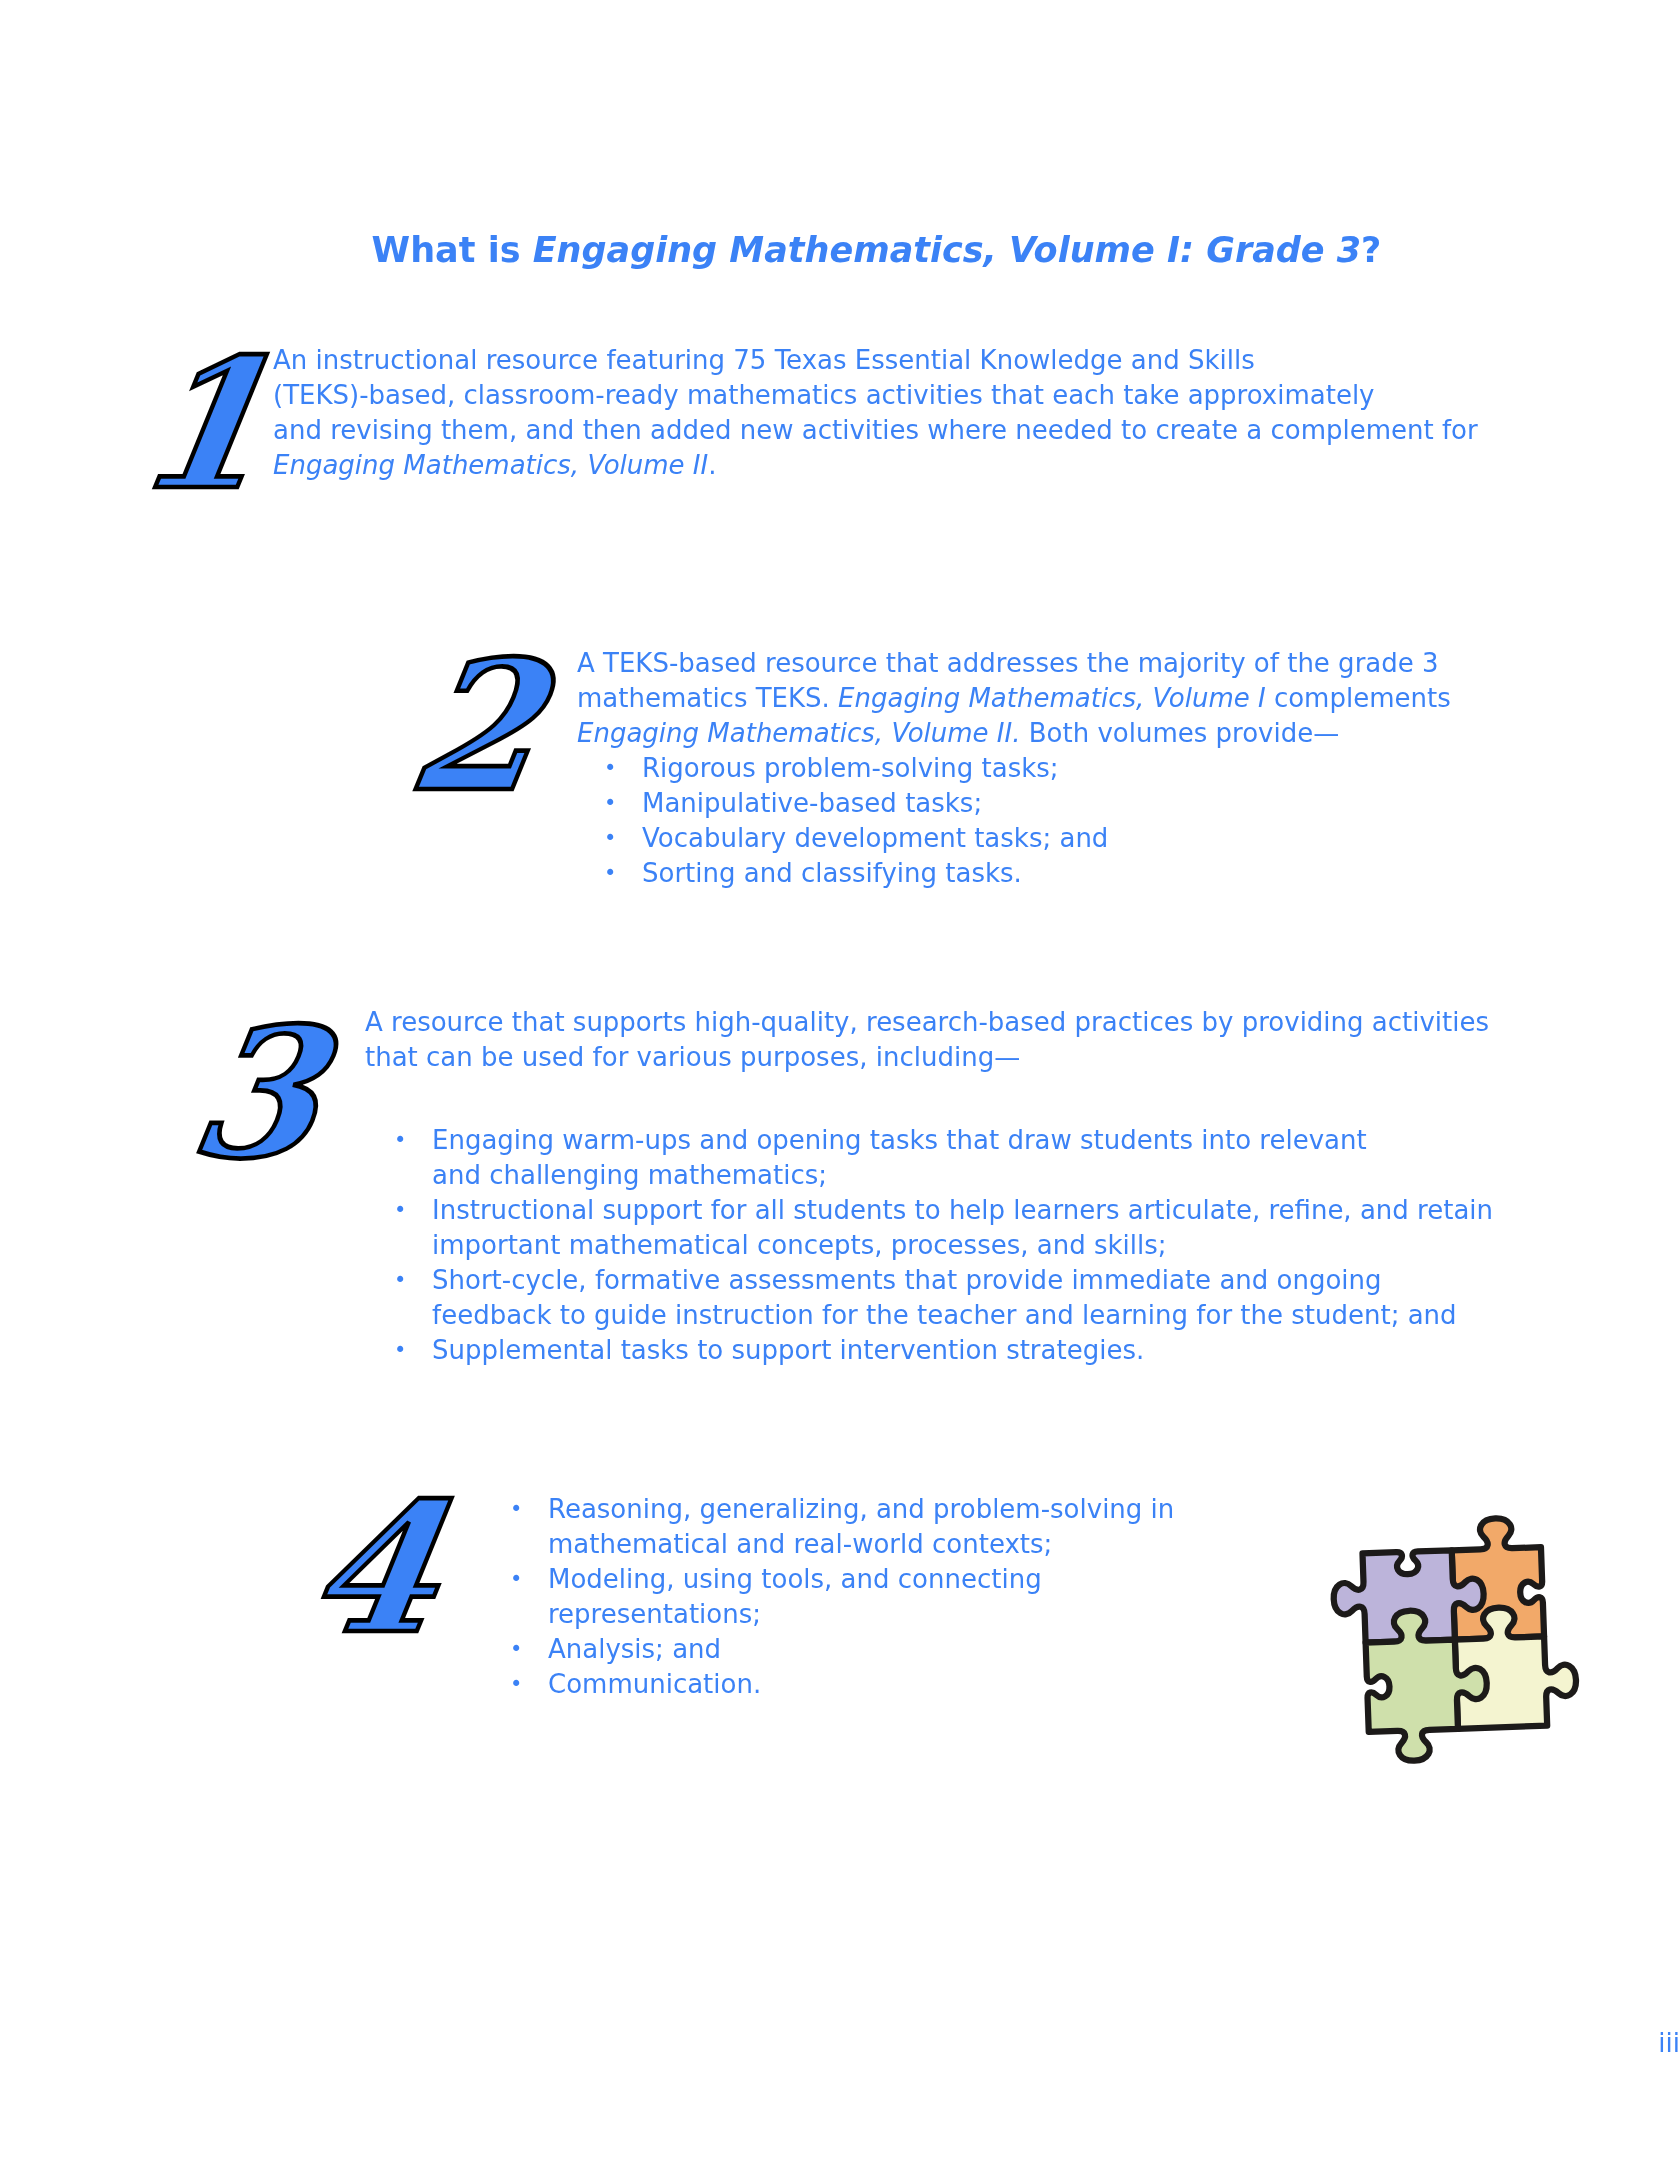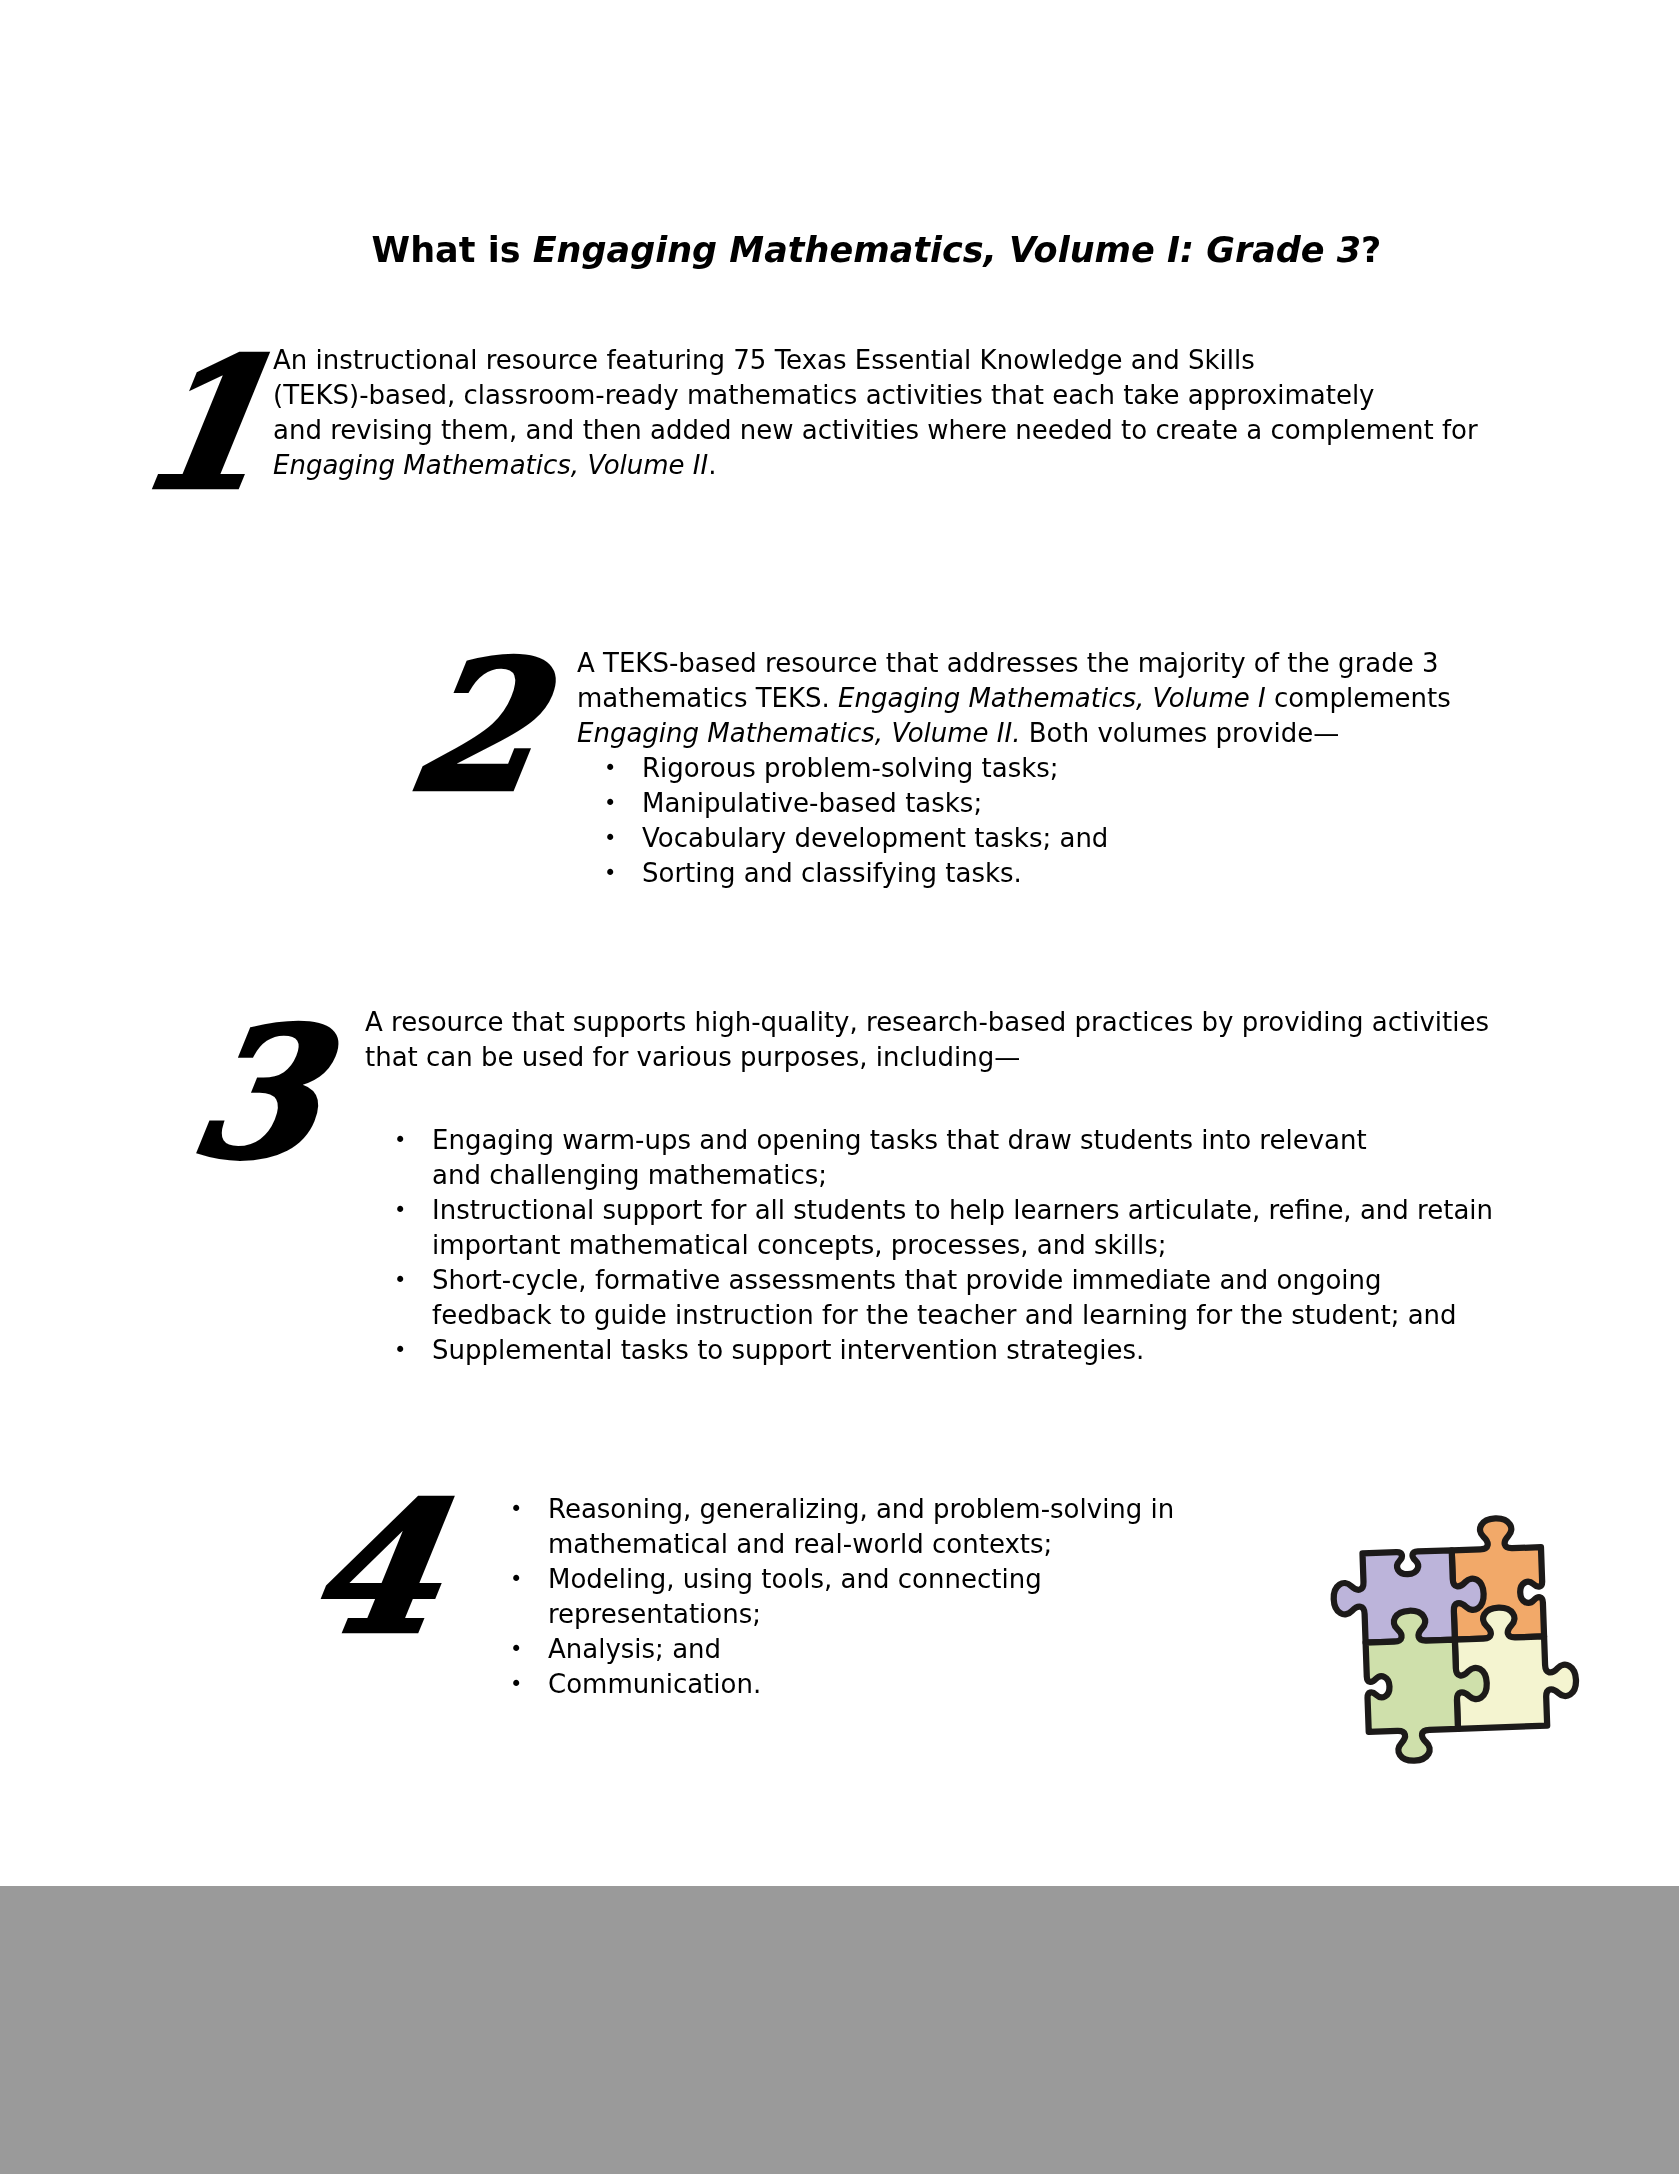--- a/index.html
+++ b/index.html
@@ -1,18 +1,18 @@
 <!DOCTYPE html>
 <html style="font-size:15px"><head>
 <meta charset="utf-8">
 <style>
   html,body{margin:0;padding:0;background:#9a9a9a;}
   .page{
-    position:relative;width:1680px;height:1886px;background:#ffffff;
-    font-family:"DejaVu Sans",sans-serif;font-size:26px;line-height:35px;color:#000000;
+    position:relative;width:1680px;height:2174px;background:#ffffff;
+    font-family:"DejaVu Sans",sans-serif;font-size:26px;line-height:35px;color:#3b82f6;
     overflow:hidden;margin:0 auto;
   }
   .title{
     position:absolute;top:229px;left:0;width:100%;box-sizing:border-box;padding-left:73px;
     text-align:center;font-size:35px;line-height:43px;font-weight:bold;white-space:nowrap;
   }
   .it{font-style:italic;}
   .bignum{
     position:absolute;width:160px;text-align:center;
     font-family:"DejaVu Serif",serif;font-style:italic;font-weight:bold;

